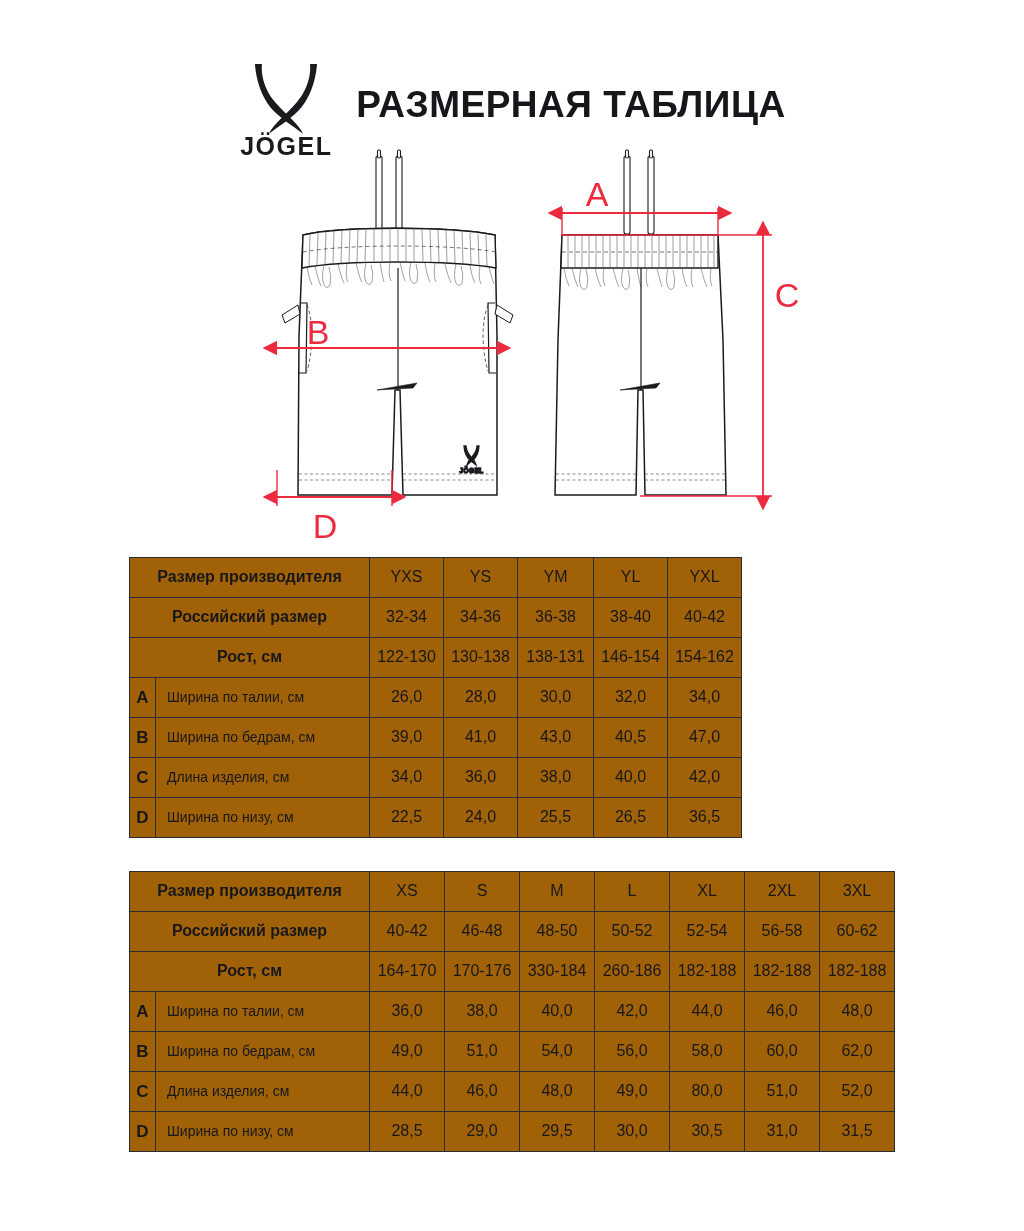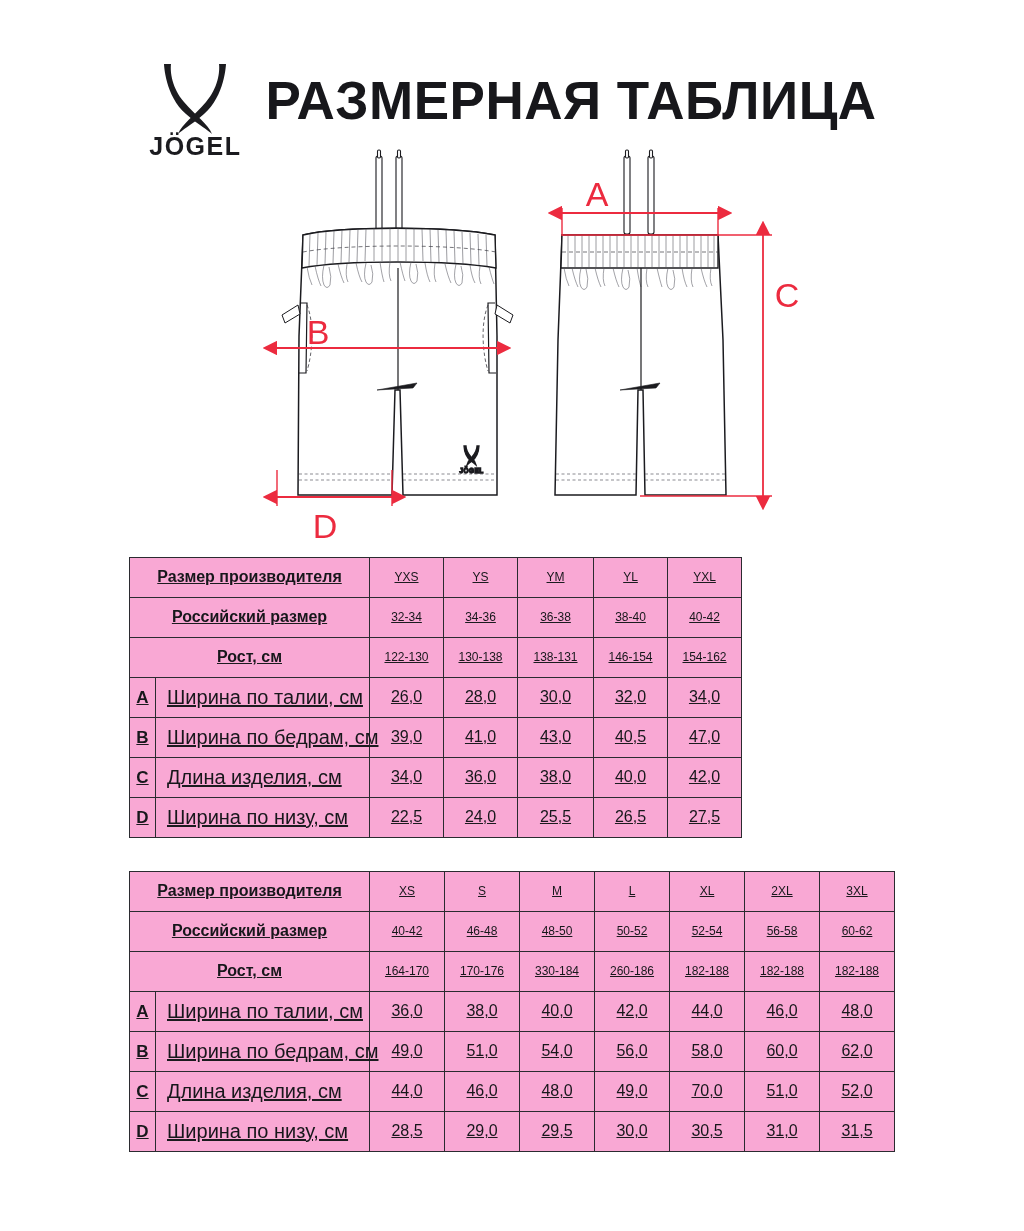--- a/index.html
+++ b/index.html
@@ -46,47 +46,46 @@
     width: 96px;
     text-align: center;
     font-family: "Liberation Sans", "DejaVu Sans", sans-serif;
     font-weight: 700;
     font-size: 25px;
     letter-spacing: 1.5px;
     color: #1b1b1f;
     line-height: 1;
   }
   .page-title {
-    font-size: 53px;
+    font-size: 37px;
     font-weight: 700;
     letter-spacing: 0.5px;
     line-height: 1;
-    margin-top: 12px;
+    margin-top: 24px;
     color: #17171b;
     white-space: nowrap;
     font-stretch: condensed;
   }
 
   
   .tech-drawing {
     position: absolute;
     left: 0;
     top: 140px;
     width: 1024px;
     height: 410px;
   }
   .tech-drawing svg { display: block; }
 
   
   .size-table {
     position: absolute;
     border-collapse: collapse;
     table-layout: fixed;
-    background: #f9a8d4;
-    text-decoration: underline;
+    background: #a16207;
   }
   #table-youth { left: 129px; top: 557px; width: 612px; }
   #table-adult { left: 129px; top: 871px; width: 765px; }
 
   .size-table td {
     border: 1.5px solid #2b2b30;
     height: 39px;
     padding: 0 4px;
     text-align: center;
     vertical-align: middle;
@@ -96,32 +95,32 @@
     white-space: nowrap;
   }
   .size-table td.hdr-label {
     font-weight: 700;
     font-size: 16px;
     text-align: center;
     padding: 0 10px;
   }
   .size-table td.hdr-val {
     font-weight: 400;
-    font-size: 12px;
+    font-size: 16px;
   }
   .size-table td.letter {
     font-weight: 700;
     font-size: 17px;
     width: 26px;
     padding: 0;
   }
   .size-table td.measure-name {
     text-align: left;
     padding-left: 11px;
-    font-size: 20px;
+    font-size: 14px;
     font-weight: 400;
   }
   .size-table td.value {
     font-size: 16px;
     font-weight: 400;
   }
 </style>
 </head>
 <body>
 
@@ -395,21 +394,21 @@
       <td class="value">40,0</td>
       <td class="value">42,0</td>
     </tr>
     <tr>
       <td class="letter">D</td>
       <td class="measure-name">Ширина по низу, см</td>
       <td class="value">22,5</td>
       <td class="value">24,0</td>
       <td class="value">25,5</td>
       <td class="value">26,5</td>
-      <td class="value">27,5</td>
+      <td class="value">36,5</td>
     </tr>
   </tbody>
 </table>
 
 <table class="size-table" id="table-adult">
   <colgroup>
     <col style="width:26px">
       <col style="width:214px">
     <col style="width:75px">
       <col style="width:75px">
@@ -472,21 +471,21 @@
       <td class="value">60,0</td>
       <td class="value">62,0</td>
     </tr>
     <tr>
       <td class="letter">C</td>
       <td class="measure-name">Длина изделия, см</td>
       <td class="value">44,0</td>
       <td class="value">46,0</td>
       <td class="value">48,0</td>
       <td class="value">49,0</td>
-      <td class="value">70,0</td>
+      <td class="value">80,0</td>
       <td class="value">51,0</td>
       <td class="value">52,0</td>
     </tr>
     <tr>
       <td class="letter">D</td>
       <td class="measure-name">Ширина по низу, см</td>
       <td class="value">28,5</td>
       <td class="value">29,0</td>
       <td class="value">29,5</td>
       <td class="value">30,0</td>

